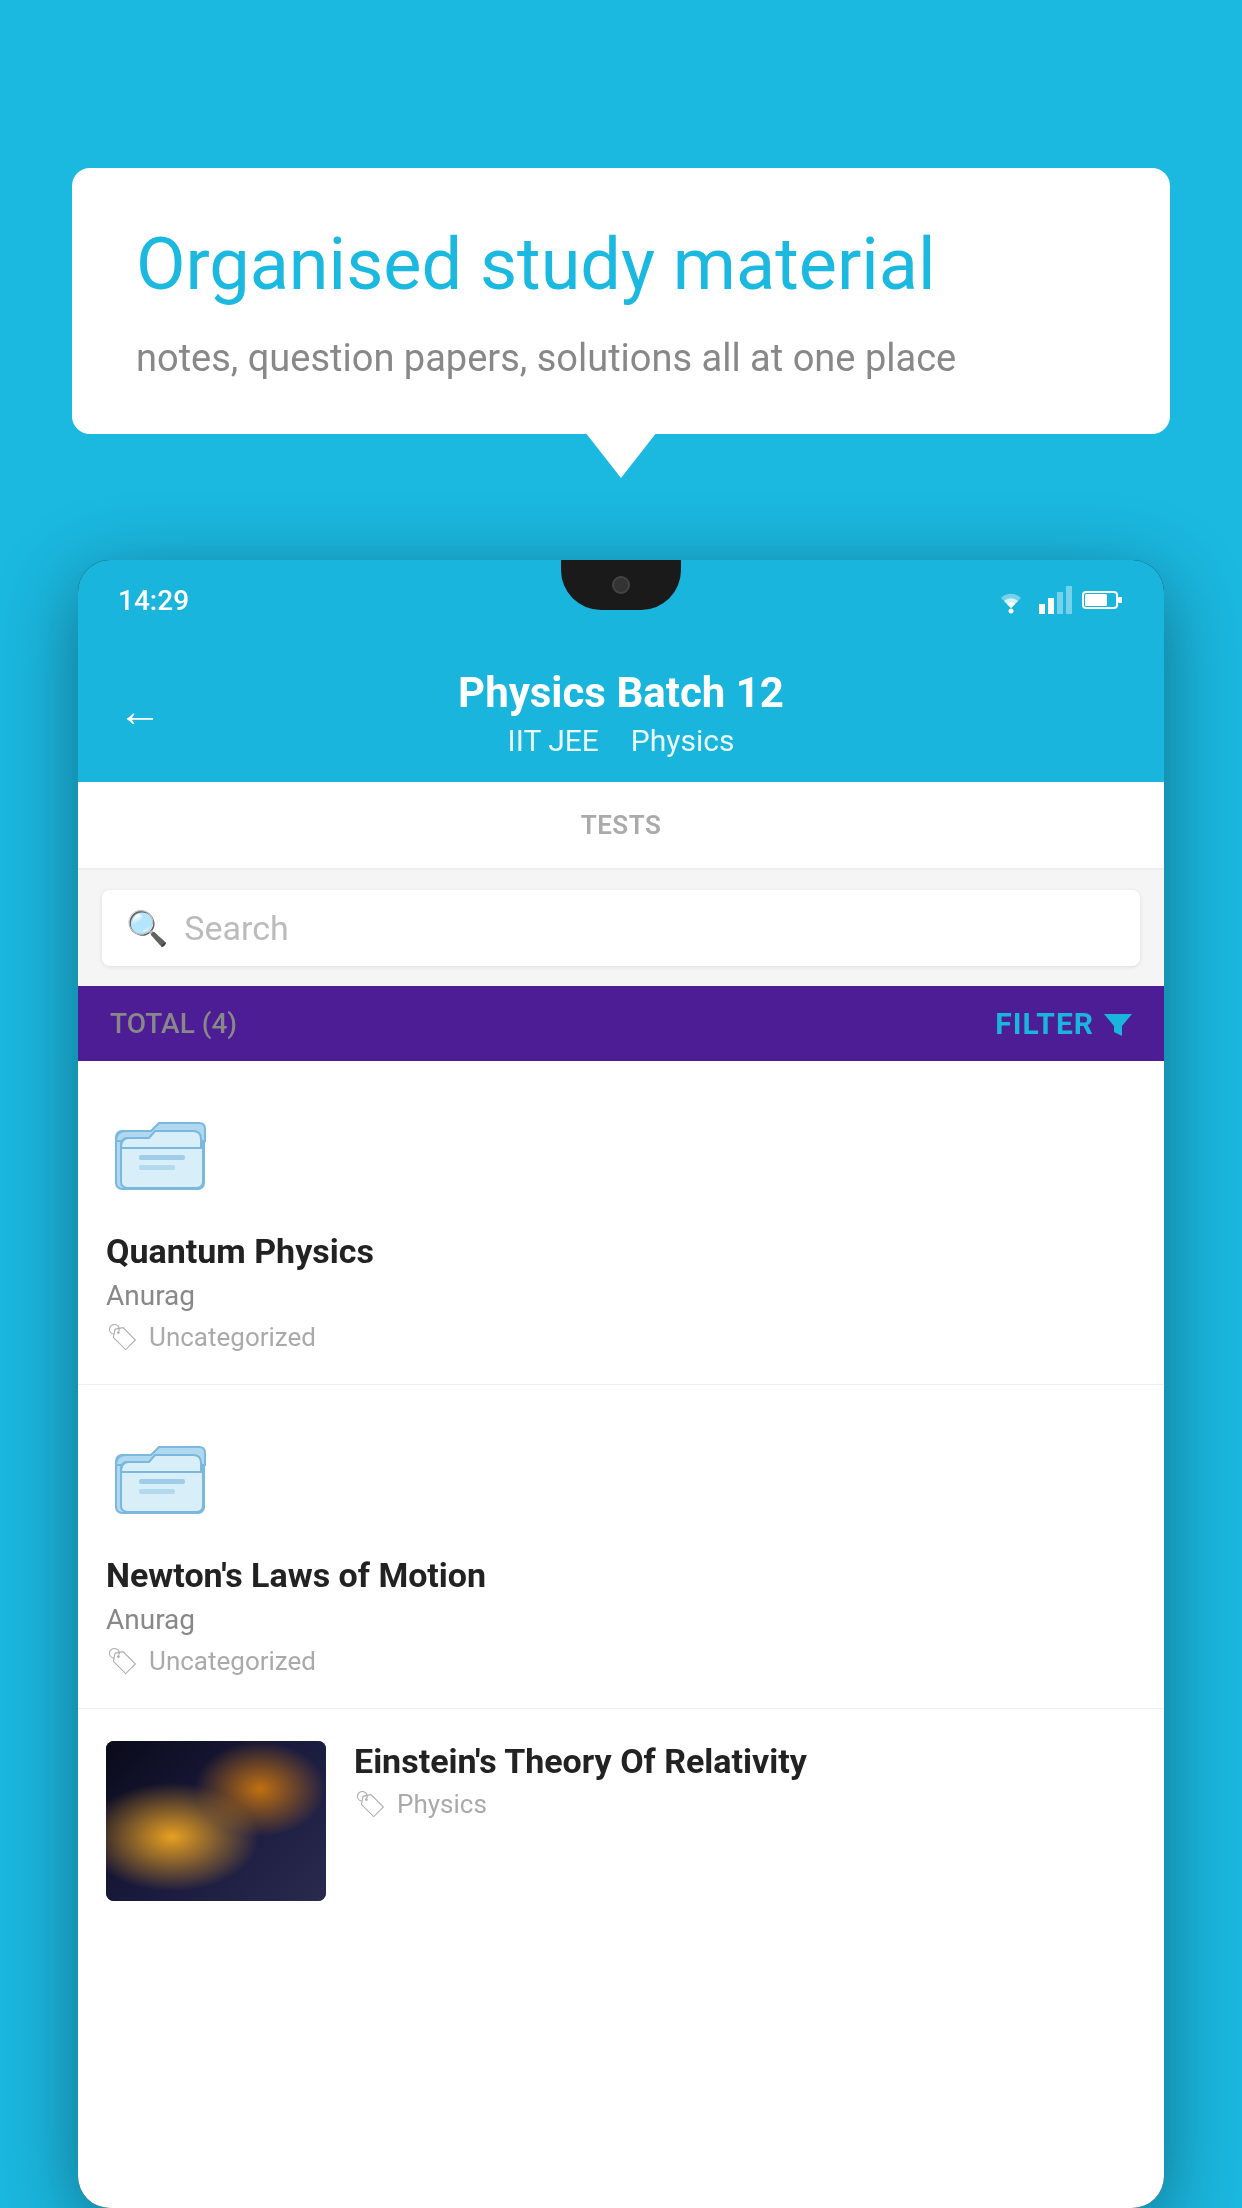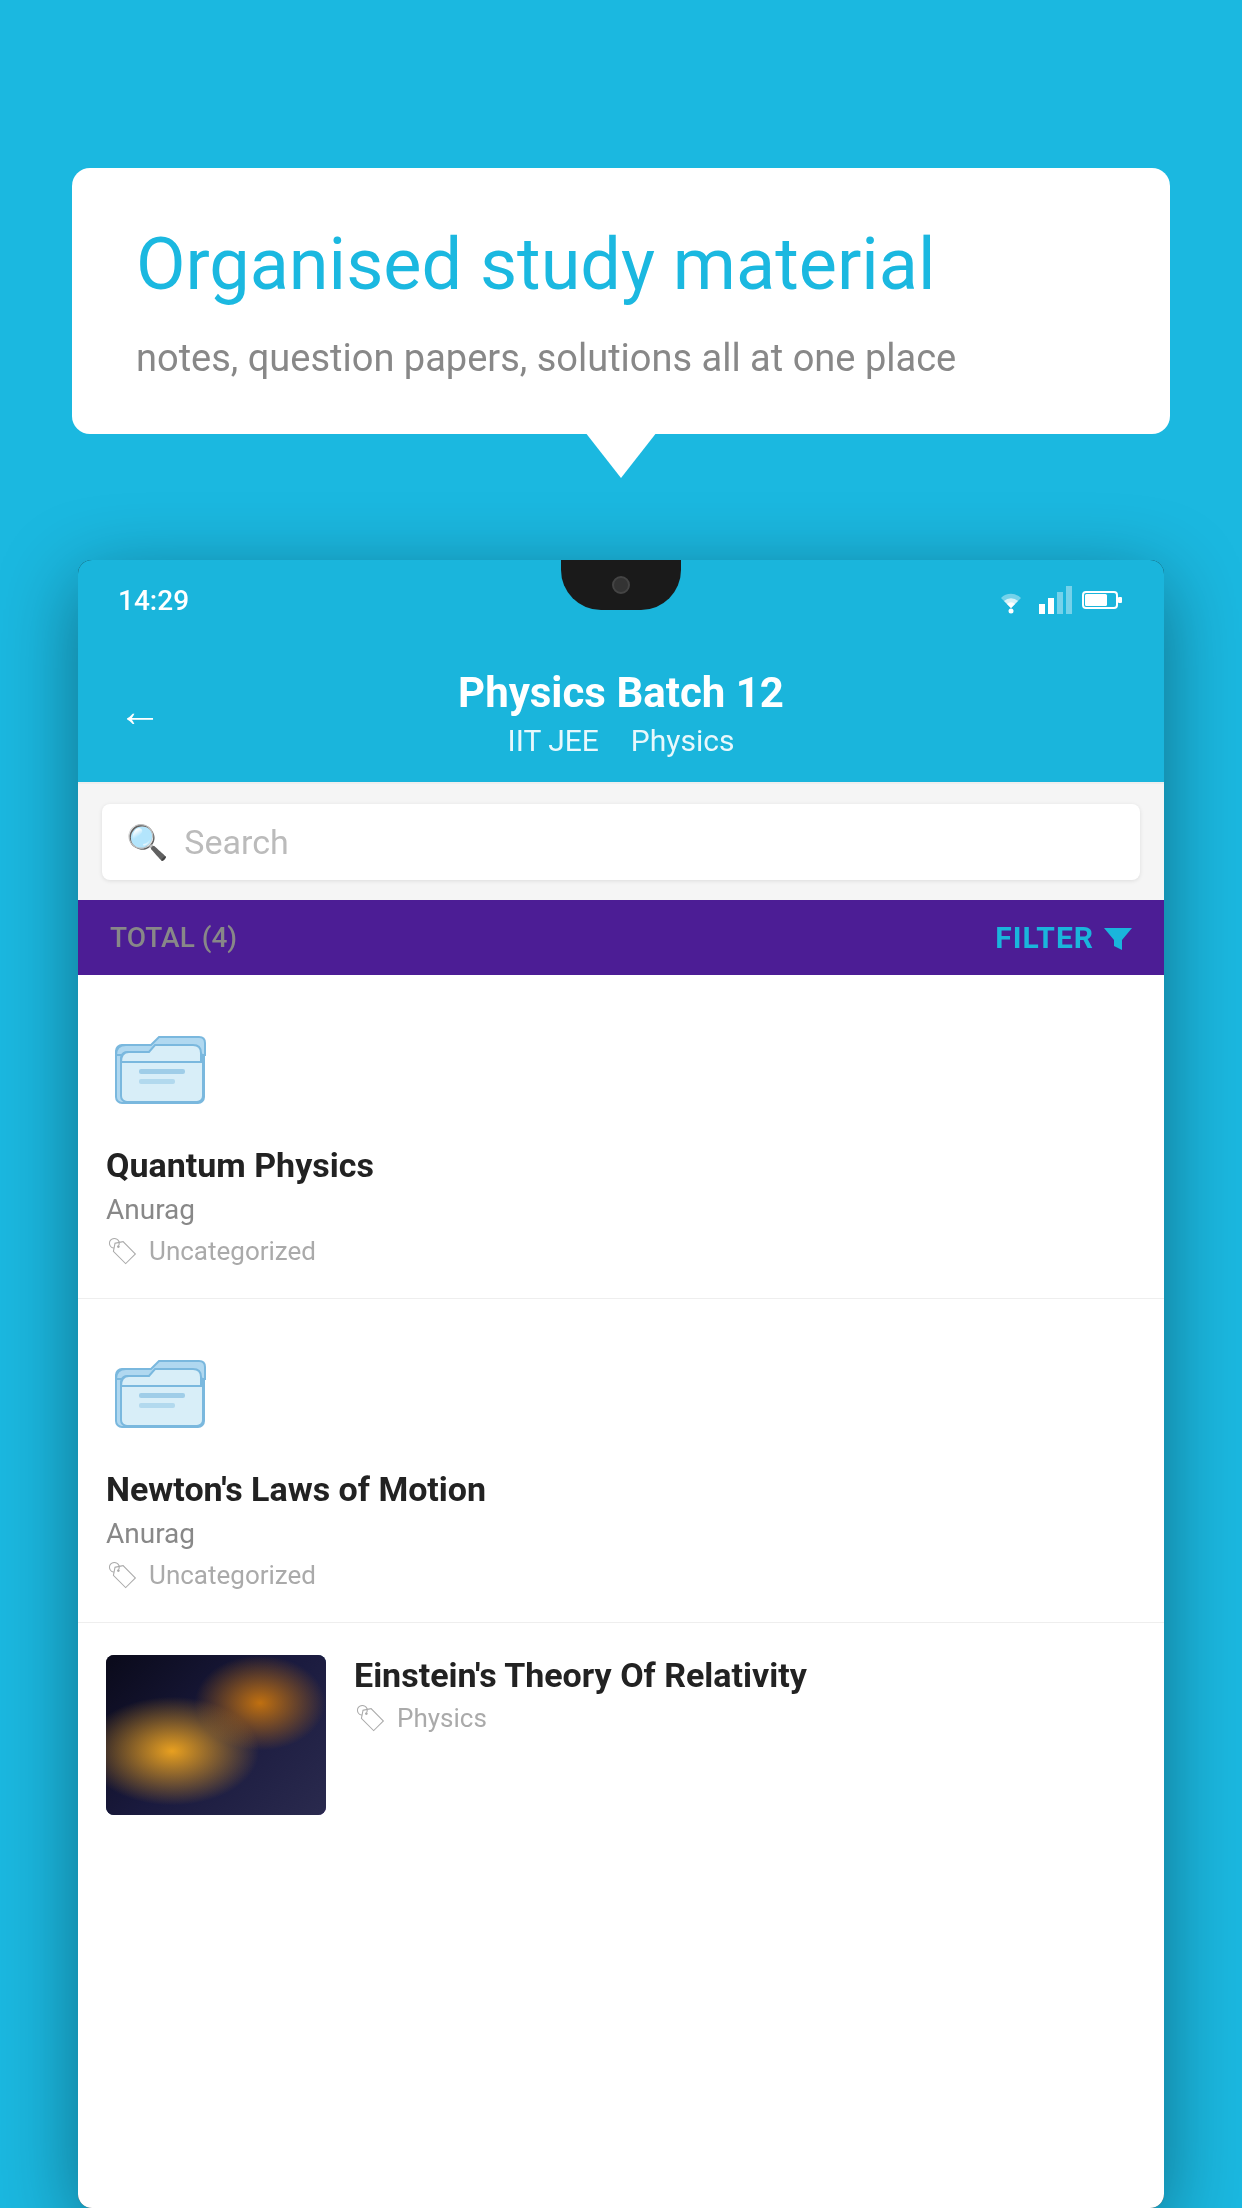--- a/index.html
+++ b/index.html
@@ -57,21 +57,21 @@
     }
 
     
     .phone-frame {
       position: absolute;
       top: 560px;
       left: 78px;
       right: 78px;
       bottom: 0;
       background: #1a1a1a;
-      border-radius: 14px;
+      border-radius: 32px;
       overflow: hidden;
       box-shadow: 0 20px 80px rgba(0,0,0,0.4);
     }
 
     
     .phone-top-bar {
       background: #1ab5dc;
       height: 80px;
       position: relative;
       display: flex;
@@ -395,20 +395,23 @@
       <span class="back-arrow">←</span>
       <div class="batch-title">Physics Batch 12</div>
       <div class="batch-subtitle">
         <span>IIT JEE</span>
         <span>  </span>
         <span>Physics</span>
       </div>
     </div>
 
     <div class="tabs">
+      <div class="tab">
+        <span>TESTS</span>
+      </div>
     </div>
 
     <div class="search-container">
       <div class="search-bar">
         <span class="search-icon">🔍</span>
         <span>Search</span>
       </div>
     </div>
 
     <div class="filter-row">

